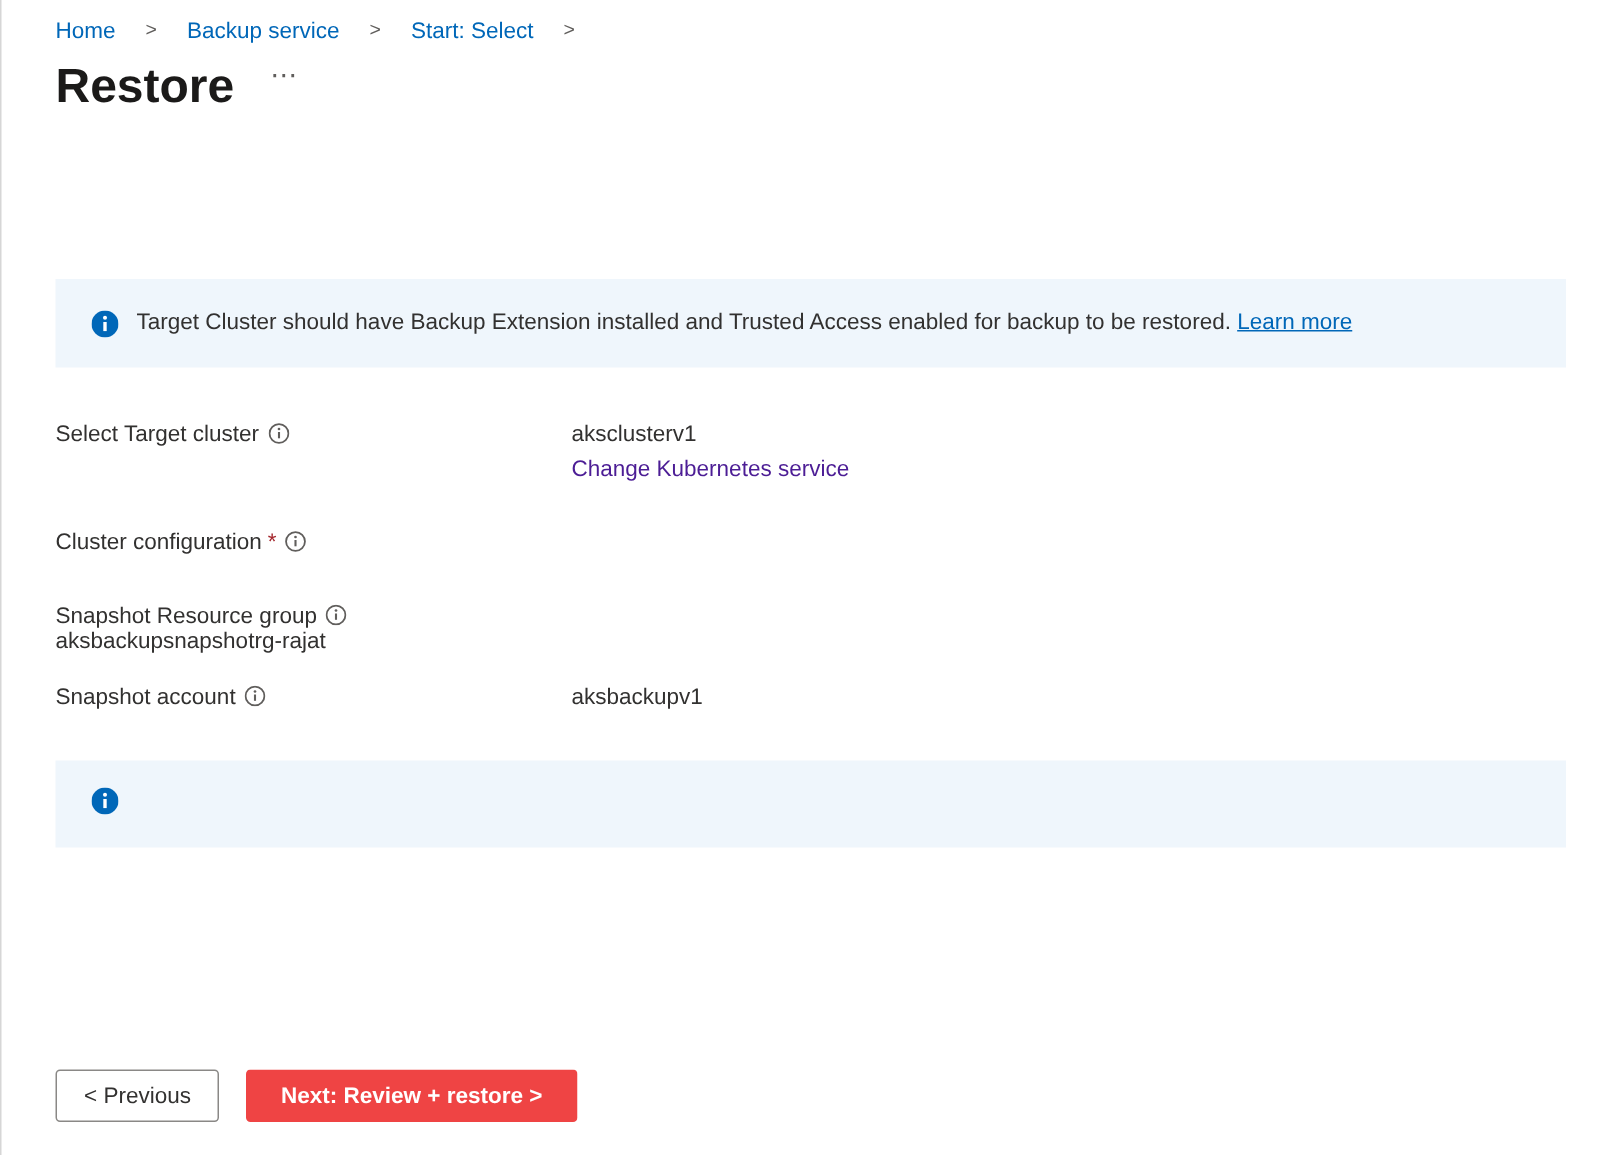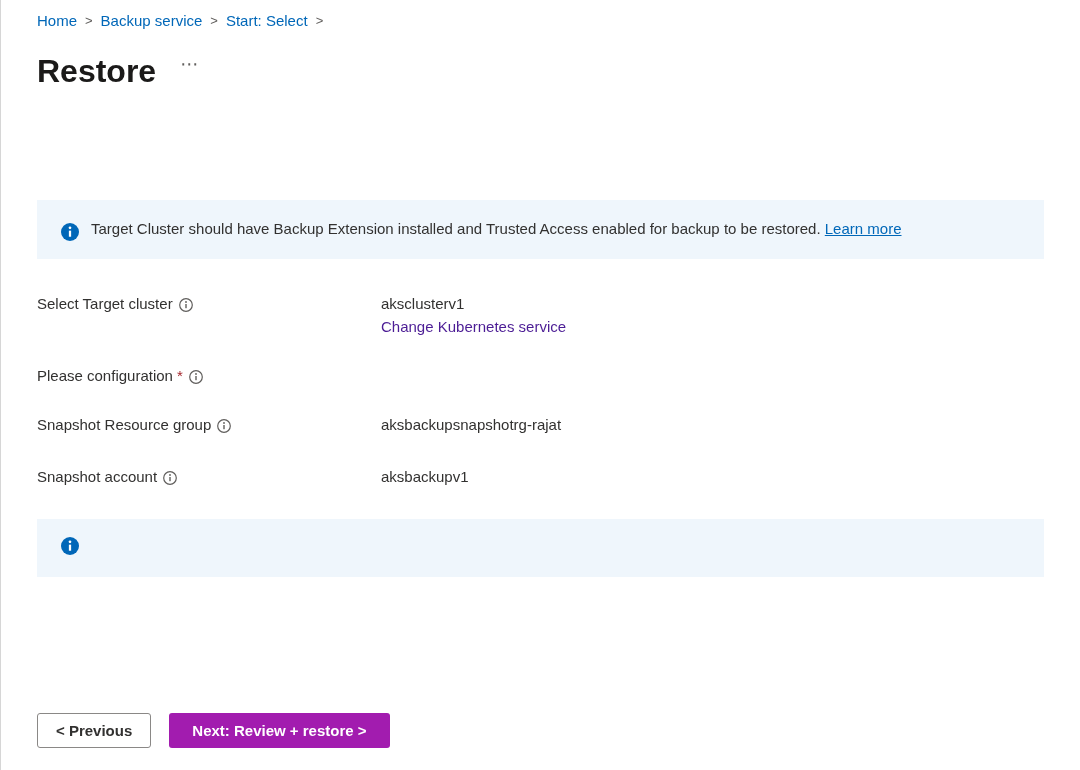--- a/index.html
+++ b/index.html
@@ -13,58 +13,57 @@
       position: relative;
     }
     .content {
       padding: 8px 36px 0 36px;
       border-left: 1px solid #d6d6d6;
       height: 100%;
       position: relative;
     }
     .breadcrumb {
       display: flex;
-      align-items: center;
-      gap: 8px;
+      gap: 20px;
       font-size: 15px;
       padding-top: 4px;
     }
     .breadcrumb a {
       color: #0067b8;
       text-decoration: none;
       cursor: pointer;
     }
     .breadcrumb .sep {
       color: #605e5c;
       font-size: 13px;
     }
     .title-row {
       display: flex;
       align-items: flex-start;
       gap: 24px;
-      margin-top: 24px;
+      margin-top: 10px;
     }
     h1 {
       font-weight: 600;
       font-size: 32px;
       letter-spacing: 0;
       color: #1b1a19;
     }
     .ellipsis {
       color: #605e5c;
       font-size: 18px;
       letter-spacing: 1px;
       cursor: pointer;
     }
     .info-banner {
       margin-top: 110px;
       background: #eff6fc;
       padding: 18px 24px;
       display: flex;
-      align-items: flex-end;
+      align-items: center;
       gap: 12px;
       font-size: 15px;
       line-height: 1.5;
       color: #323130;
     }
     .info-banner.secondary {
       margin-top: 34px;
       padding: 16px 24px 22px;
     }
     .info-icon {
@@ -80,25 +79,25 @@
       cursor: pointer;
     }
     .form-rows {
       margin-top: 36px;
     }
     .row {
       display: flex;
       align-items: flex-start;
       margin-bottom: 32px;
     }
-    .row.tight { margin-bottom: 35px; }
+    .row.tight { margin-bottom: 20px; flex-direction: column; }
     .row .label-col {
       width: 344px;
       display: flex;
-      align-items: flex-end;
+      align-items: center;
       gap: 6px;
       font-size: 15px;
       color: #323130;
     }
     .row .value-col {
       font-size: 15px;
       color: #323130;
       display: flex;
       flex-direction: column;
       gap: 6px;
@@ -122,29 +121,29 @@
       display: flex;
       gap: 18px;
     }
     .btn {
       font-family: inherit;
       font-size: 15px;
       border-radius: 3px;
       padding: 8px 18px;
       cursor: pointer;
       border: 1px solid transparent;
-      font-weight: 700;
+      font-weight: 400;
     }
     .btn-secondary {
       background: #ffffff;
       border: 1px solid #8a8886;
       color: #323130;
     }
     .btn-primary {
-      background: #a21caf;
+      background: #ef4444;
       color: #ffffff;
       font-weight: 600;
       padding: 8px 22px;
     }
   </style>
 </head>
 <body>
 
 <div class="content">
 
@@ -189,21 +188,21 @@
         </span>
       </div>
       <div class="value-col">
         <span>aksclusterv1</span>
         <span class="link">Change Kubernetes service</span>
       </div>
     </div>
 
     <div class="row">
       <div class="label-col">
-        <span>Please configuration</span>
+        <span>Cluster configuration</span>
         <span class="required">*</span>
         <span class="help-icon">
           <svg viewBox="0 0 14 14" width="14" height="14">
               <circle cx="7" cy="7" r="6.3" fill="none" stroke="#605e5c" stroke-width="1.2"></circle>
               <rect x="6.3" y="6" width="1.4" height="4.2" fill="#605e5c"></rect>
               <circle cx="7" cy="4" r="0.9" fill="#605e5c"></circle>
             </svg>
         </span>
       </div>
     </div>

